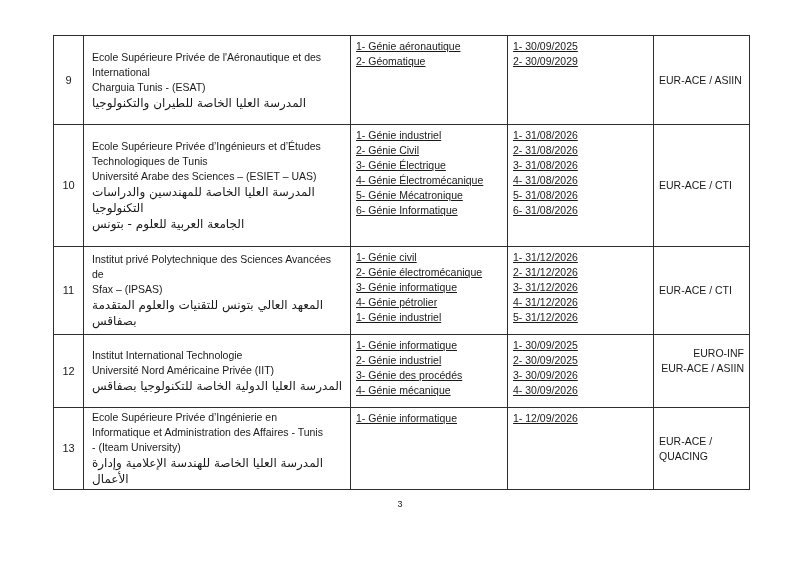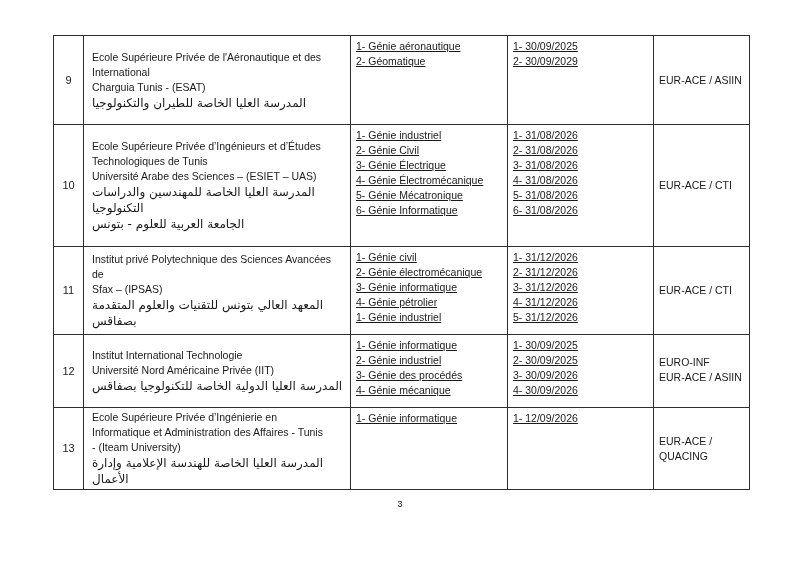--- a/index.html
+++ b/index.html
@@ -32,21 +32,21 @@
   }
   .accr-table td.c-num { text-align: center; font-size: 11px; }
   .accr-table td.c-inst { padding-left: 8px; padding-right: 4px; }
   .accr-table td.c-prog, .accr-table td.c-date { vertical-align: top; padding-top: 3px; text-decoration: underline; }
   tbody tr:nth-child(1) { height: 89px; }
   tbody tr:nth-child(2) { height: 122px; }
   tbody tr:nth-child(3) { height: 88px; }
   tbody tr:nth-child(4) { height: 73px; }
   tbody tr:nth-child(5) { height: 72px; }
   
-  tbody tr:nth-child(4) td.c-accr { vertical-align: top; padding-top: 20px; }
+  tbody tr:nth-child(4) td.c-accr { vertical-align: top; padding-top: 11px; text-align: right; }
   .fr-line { white-space: normal; }
   .ar-line {
     direction: rtl;
     text-align: left;
     font-family: "DejaVu Sans", sans-serif;
     font-size: 12px;
     line-height: 16px;
   }
   .page-number {
     position: absolute;

